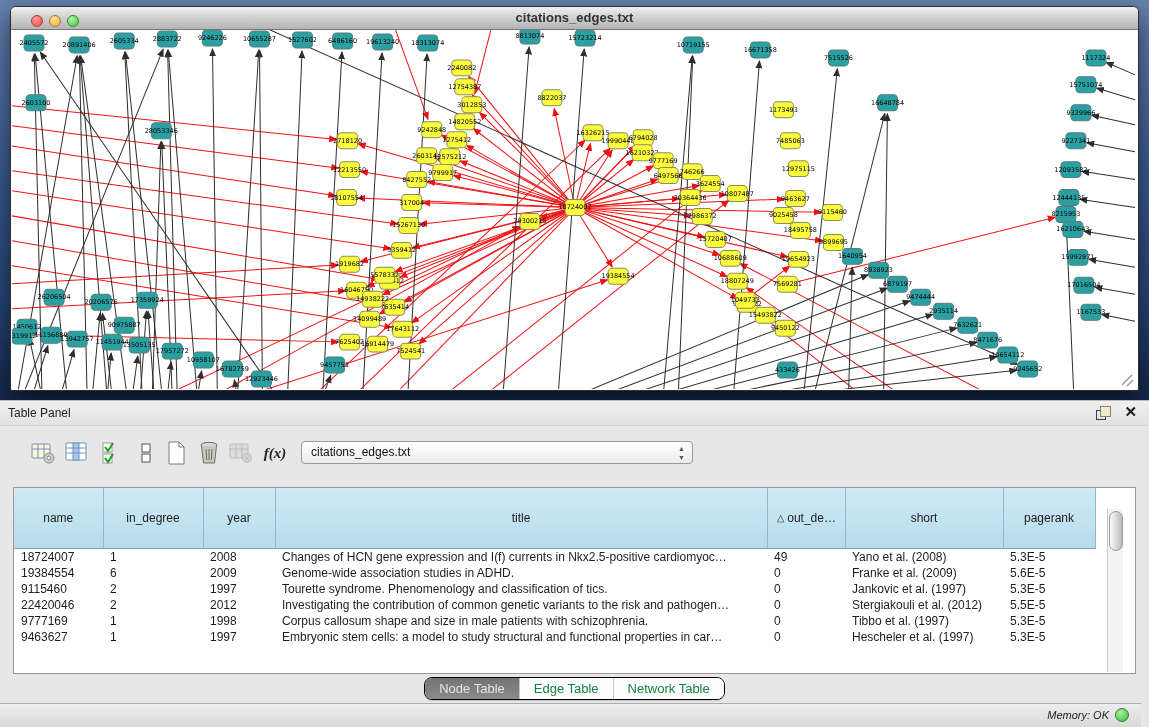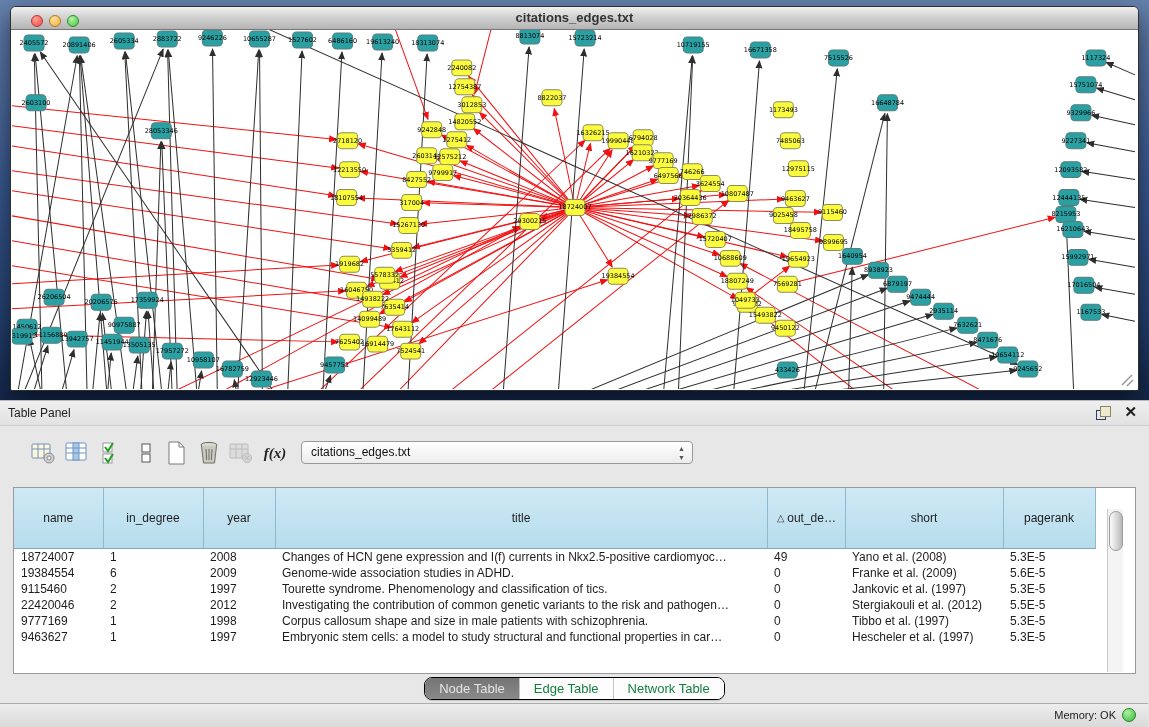--- a/index.html
+++ b/index.html
@@ -74,22 +74,22 @@
     background:linear-gradient(90deg,#fdfdfd,#b9b9b9);border:1px solid #9b9b9b;cursor:pointer;}
   
   .tabbar{position:absolute;left:0;right:0;top:276px;height:24px;text-align:center;}
   .seg{display:inline-flex;border:1px solid #000000;border-radius:8px;overflow:hidden;
     background:#fff;box-shadow:0 1px 1px rgba(0,0,0,.15);}
   .seg-item{padding:2px 14px;font-size:13px;color:#15803d;background:#fdfdfd;
     border-right:1px solid #c4c4c4;cursor:pointer;line-height:17px;}
   .seg-item:last-child{border-right:none;}
   .seg-item.selected{background:linear-gradient(#747474,#8a8a8a);color:#e4e4e4;}
   
-  .statusbar{position:absolute;left:0;right:1px;bottom:0;height:23px;
-    background:linear-gradient(#ededed,#d9d9d9);border-top:1px solid #ababab;}
+  .statusbar{position:absolute;left:0;right:8px;bottom:0;height:23px;
+    background:linear-gradient(#ededed,#d9d9d9);border-top:1px solid #ababab;font-style:italic;}
   .memory-label{position:absolute;right:32px;top:5px;font-size:11px;color:#222;}
   .memory-dot{position:absolute;right:12px;top:4px;width:14px;height:14px;border-radius:50%;
     background:radial-gradient(circle at 35% 30%,#a8f3a0,#3cb83c);border:1px solid #2c7f2c;box-sizing:border-box;}
 </style>
 </head>
 <body>
 
 <div class="desktop"></div>
 
 <div class="app-window">

